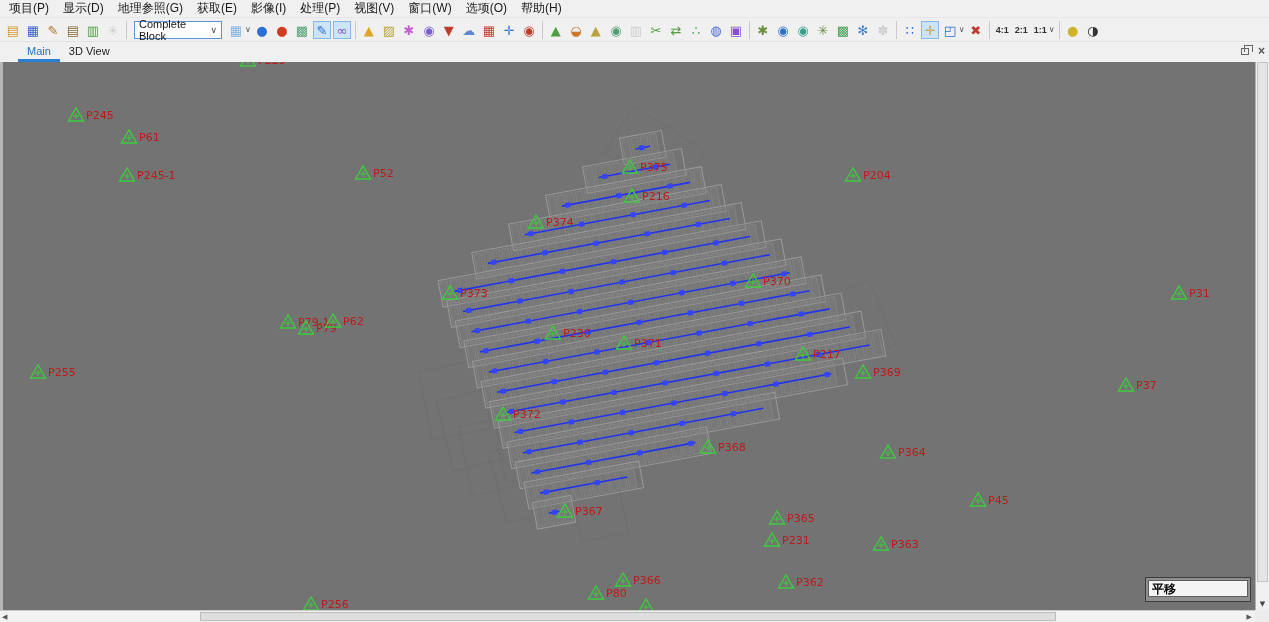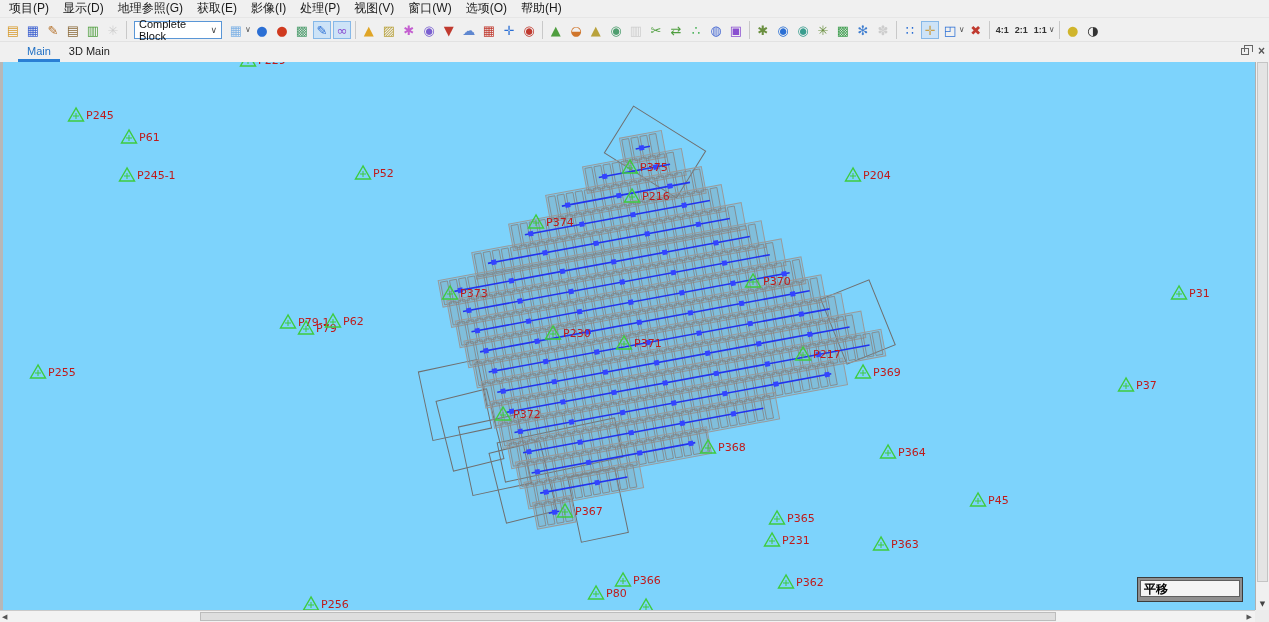--- a/index.html
+++ b/index.html
@@ -28,23 +28,23 @@
     background:#f0f0f0; display:flex; align-items:stretch; padding-left:18px; }
   .tab { font-size:11px; padding:3px 9px 0; border-bottom:3px solid transparent;
     color:#222; cursor:default; }
   .tab.active { color:#1f6fc4; border-bottom:3px solid #2a7fd4; }
   .winctl { position:absolute; right:4px; top:4px; display:flex; gap:9px; align-items:center; }
   .restore { width:8px; height:7px; border:1px solid #666; position:relative; display:inline-block; }
   .restore::before { content:""; position:absolute; left:2px; top:-4px; width:7px;
     height:6px; border:1px solid #666; border-bottom:none; }
   .closex { font-size:12px; line-height:10px; color:#555; font-weight:bold; }
   .canvas { position:absolute; top:62px; left:0; width:1255px; height:548px;
-    background:#7dd3fc; border-left:3px solid #b7b7b7; overflow:hidden; }
+    background:#737373; border-left:3px solid #b7b7b7; overflow:hidden; }
   .canvas svg { display:block; }
-  .help-box { position:absolute; right:12px; bottom:8px; width:106px;
+  .help-box { position:absolute; right:4px; bottom:8px; width:106px;
     background:#8f8f8f; border:1px solid #3c3c3c; padding:2px;margin-top:32px; }
   .help-title { background:#f4f4f4; border:1px solid #5e5e5e; font-weight:bold;
     font-size:12px; color:#000; height:17px; line-height:16px; padding:0 3px;
     margin-bottom:2px; }
   .help-line { font-family:"DejaVu Sans Mono","Liberation Mono",monospace;
     font-weight:bold; font-size:10.5px; line-height:13.5px; color:#000; white-space:pre; }
   .vscroll { position:absolute; left:1255px; top:62px; width:14px; height:548px;
     background:#f0f0f0; border-left:1px solid #b0b0b0; }
   .vthumb { position:absolute; left:1px; top:0; width:11px; height:520px;
     background:#e4e4e4; border:1px solid #c4c4c4; }
@@ -133,21 +133,21 @@
     <span class="zoomtxt">2:1</span>
     <span class="zoomtxt">1:1</span>
     <span class="dd">∨</span>
     <div class="tbsep"></div>
     <span class="tbicon" style="color: rgb(208, 181, 44);">●</span>
     <span class="tbicon" style="color: rgb(51, 51, 51);">◑</span>
   </div>
 
 <div class="tabbar">
   <div class="tab active">Main</div>
-  <div class="tab">3D Main</div>
+  <div class="tab">3D View</div>
   <div class="winctl">
     <span class="restore"></span>
     <span class="closex">×</span>
   </div>
 </div>
 
 <div class="canvas" id="canvas">
     <svg viewBox="3 62 1252 548" width="1252" height="548">
       <g>
         <rect x="-27.5" y="-42.5" width="55" height="85" fill="none" stroke="#6f6f6f" stroke-width="1" transform="translate(655,152) rotate(-58)"></rect>

